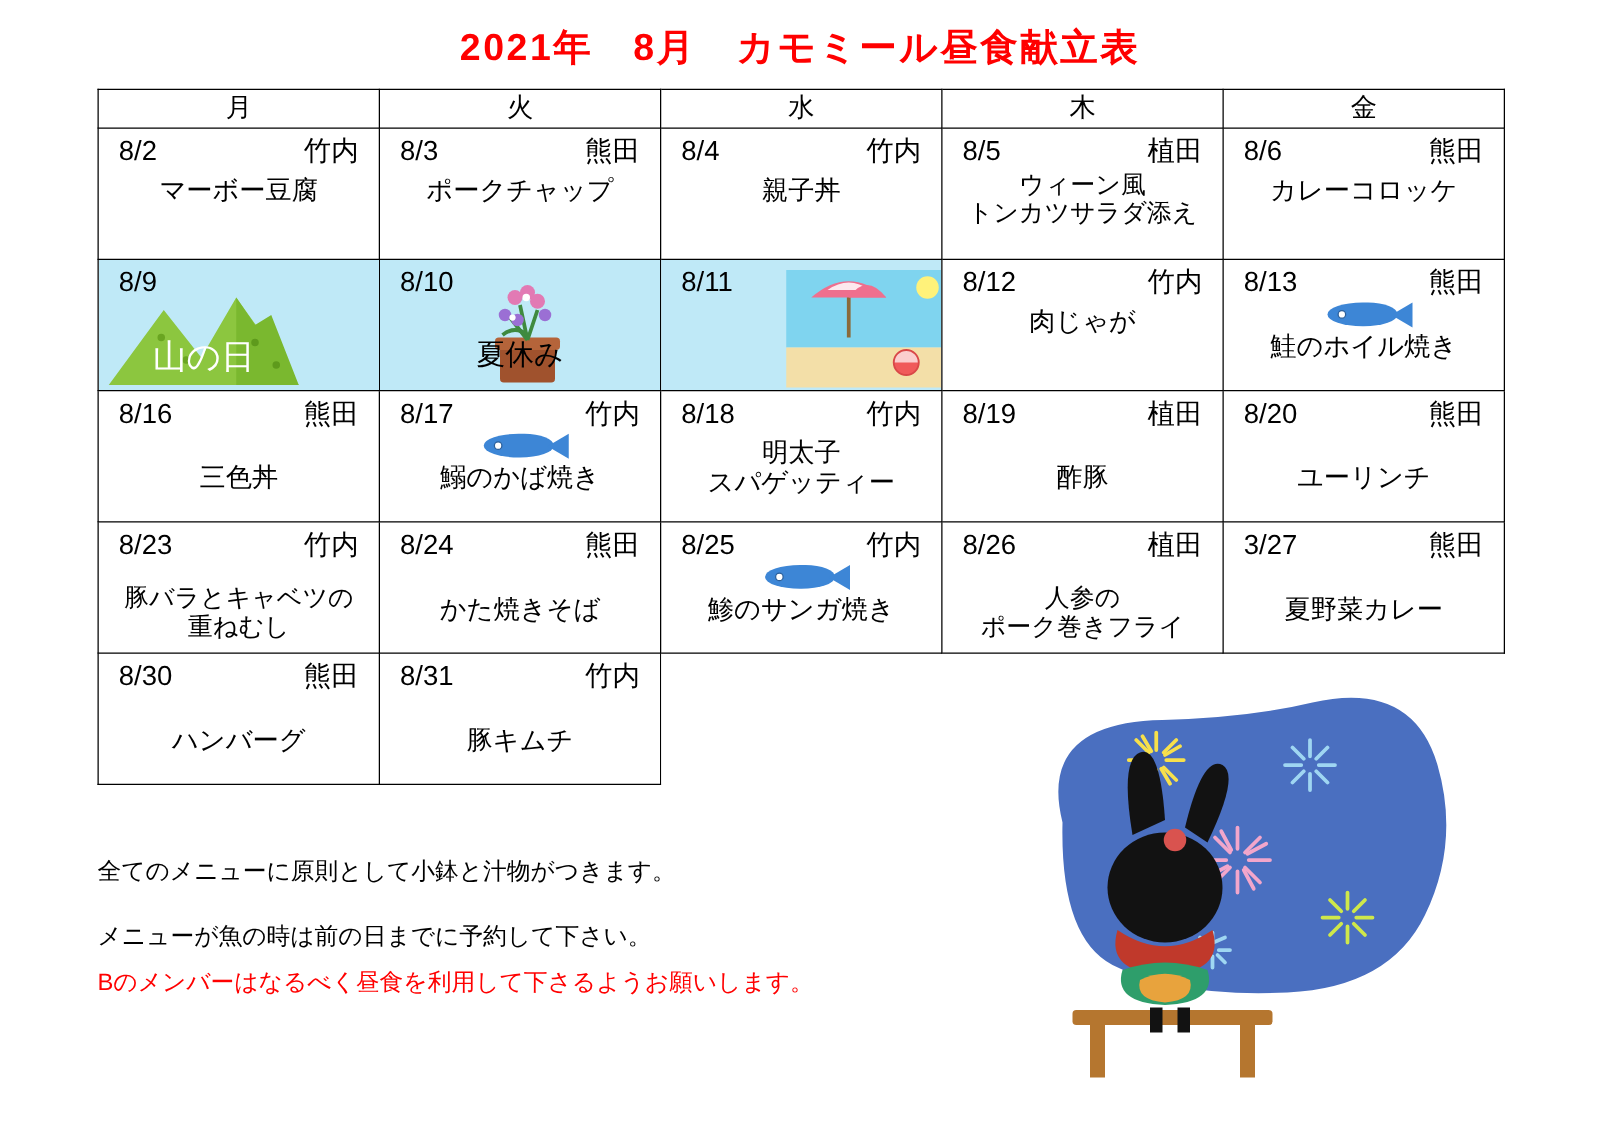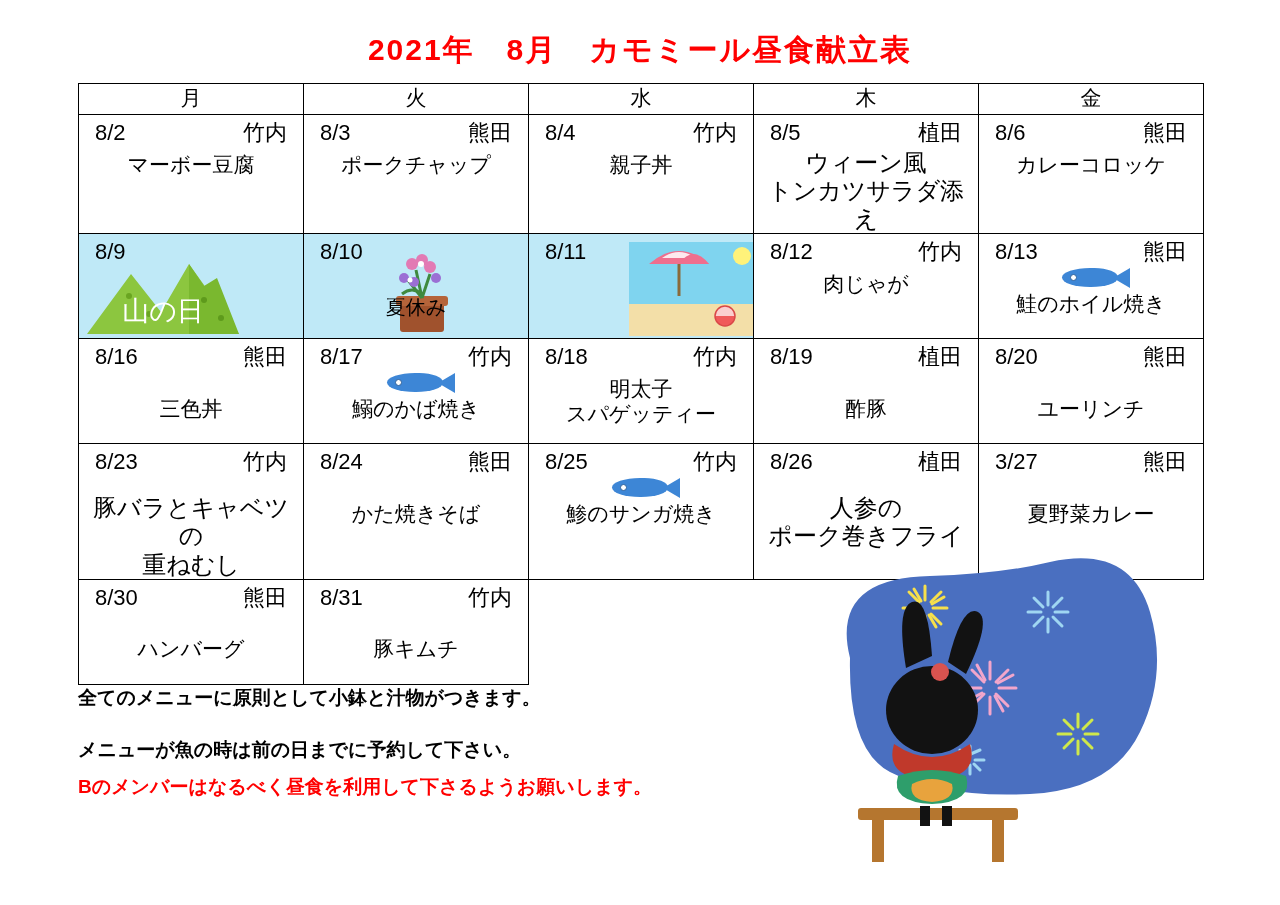--- a/index.html
+++ b/index.html
@@ -16,21 +16,20 @@
     overflow: hidden;
   }
   .title {
     text-align: center;
     color: #ff0000;
     font-size: 30px;
     font-weight: bold;
     letter-spacing: 2px;
     padding-top: 18px;
     padding-bottom: 12px;
-    margin-top: 12px;
   }
   table.menu {
     border-collapse: collapse;
     table-layout: fixed;
     margin-left: 78px;
     width: 1122px;
   }
   table.menu td, table.menu th {
     border: 1px solid #000000;
     vertical-align: top;
@@ -65,39 +64,39 @@
   }
   .cell-body {
     text-align: center;
     font-size: 21px;
     line-height: 1.18;
     padding: 6px 4px 0 4px;
     position: relative;
     z-index: 3;
   }
   .cell-body.two {
-    font-size: 24px;
+    font-size: 20px;
     padding-top: 2px;
   }
   .empty {
     border: none !important;
     background: #ffffff;
   }
   
   .holiday {
     background: #bfe9f7;
     position: relative;
   }
   .holiday .cell-head { padding-top: 4px; }
   .holiday-text {
     position: absolute;
     left: 0; right: 0;
     top: 60px;
     text-align: center;
-    font-size: 20px;
+    font-size: 23px;
     z-index: 4;
   }
   
   .fish {
     display: inline-block;
     width: 78px;
     height: 24px;
     position: relative;
     vertical-align: middle;
   }
@@ -142,21 +141,21 @@
     overflow: hidden;
     text-align: right;
   }
   
   .notes {
     position: absolute;
     left: 78px;
     top: 680px;
     width: 700px;
     font-size: 19px;
-    font-weight: bold;
+    font-weight: normal;
     line-height: 1.9;
   }
   .notes .blk { color: #000000; margin-bottom: 16px; }
   .notes .red { color: #ff0000; line-height: 1.75; }
   .note-inline-fish {
     display: inline-block;
     transform: scale(0.85);
     vertical-align: middle;
     margin: 0 2px;
   }

